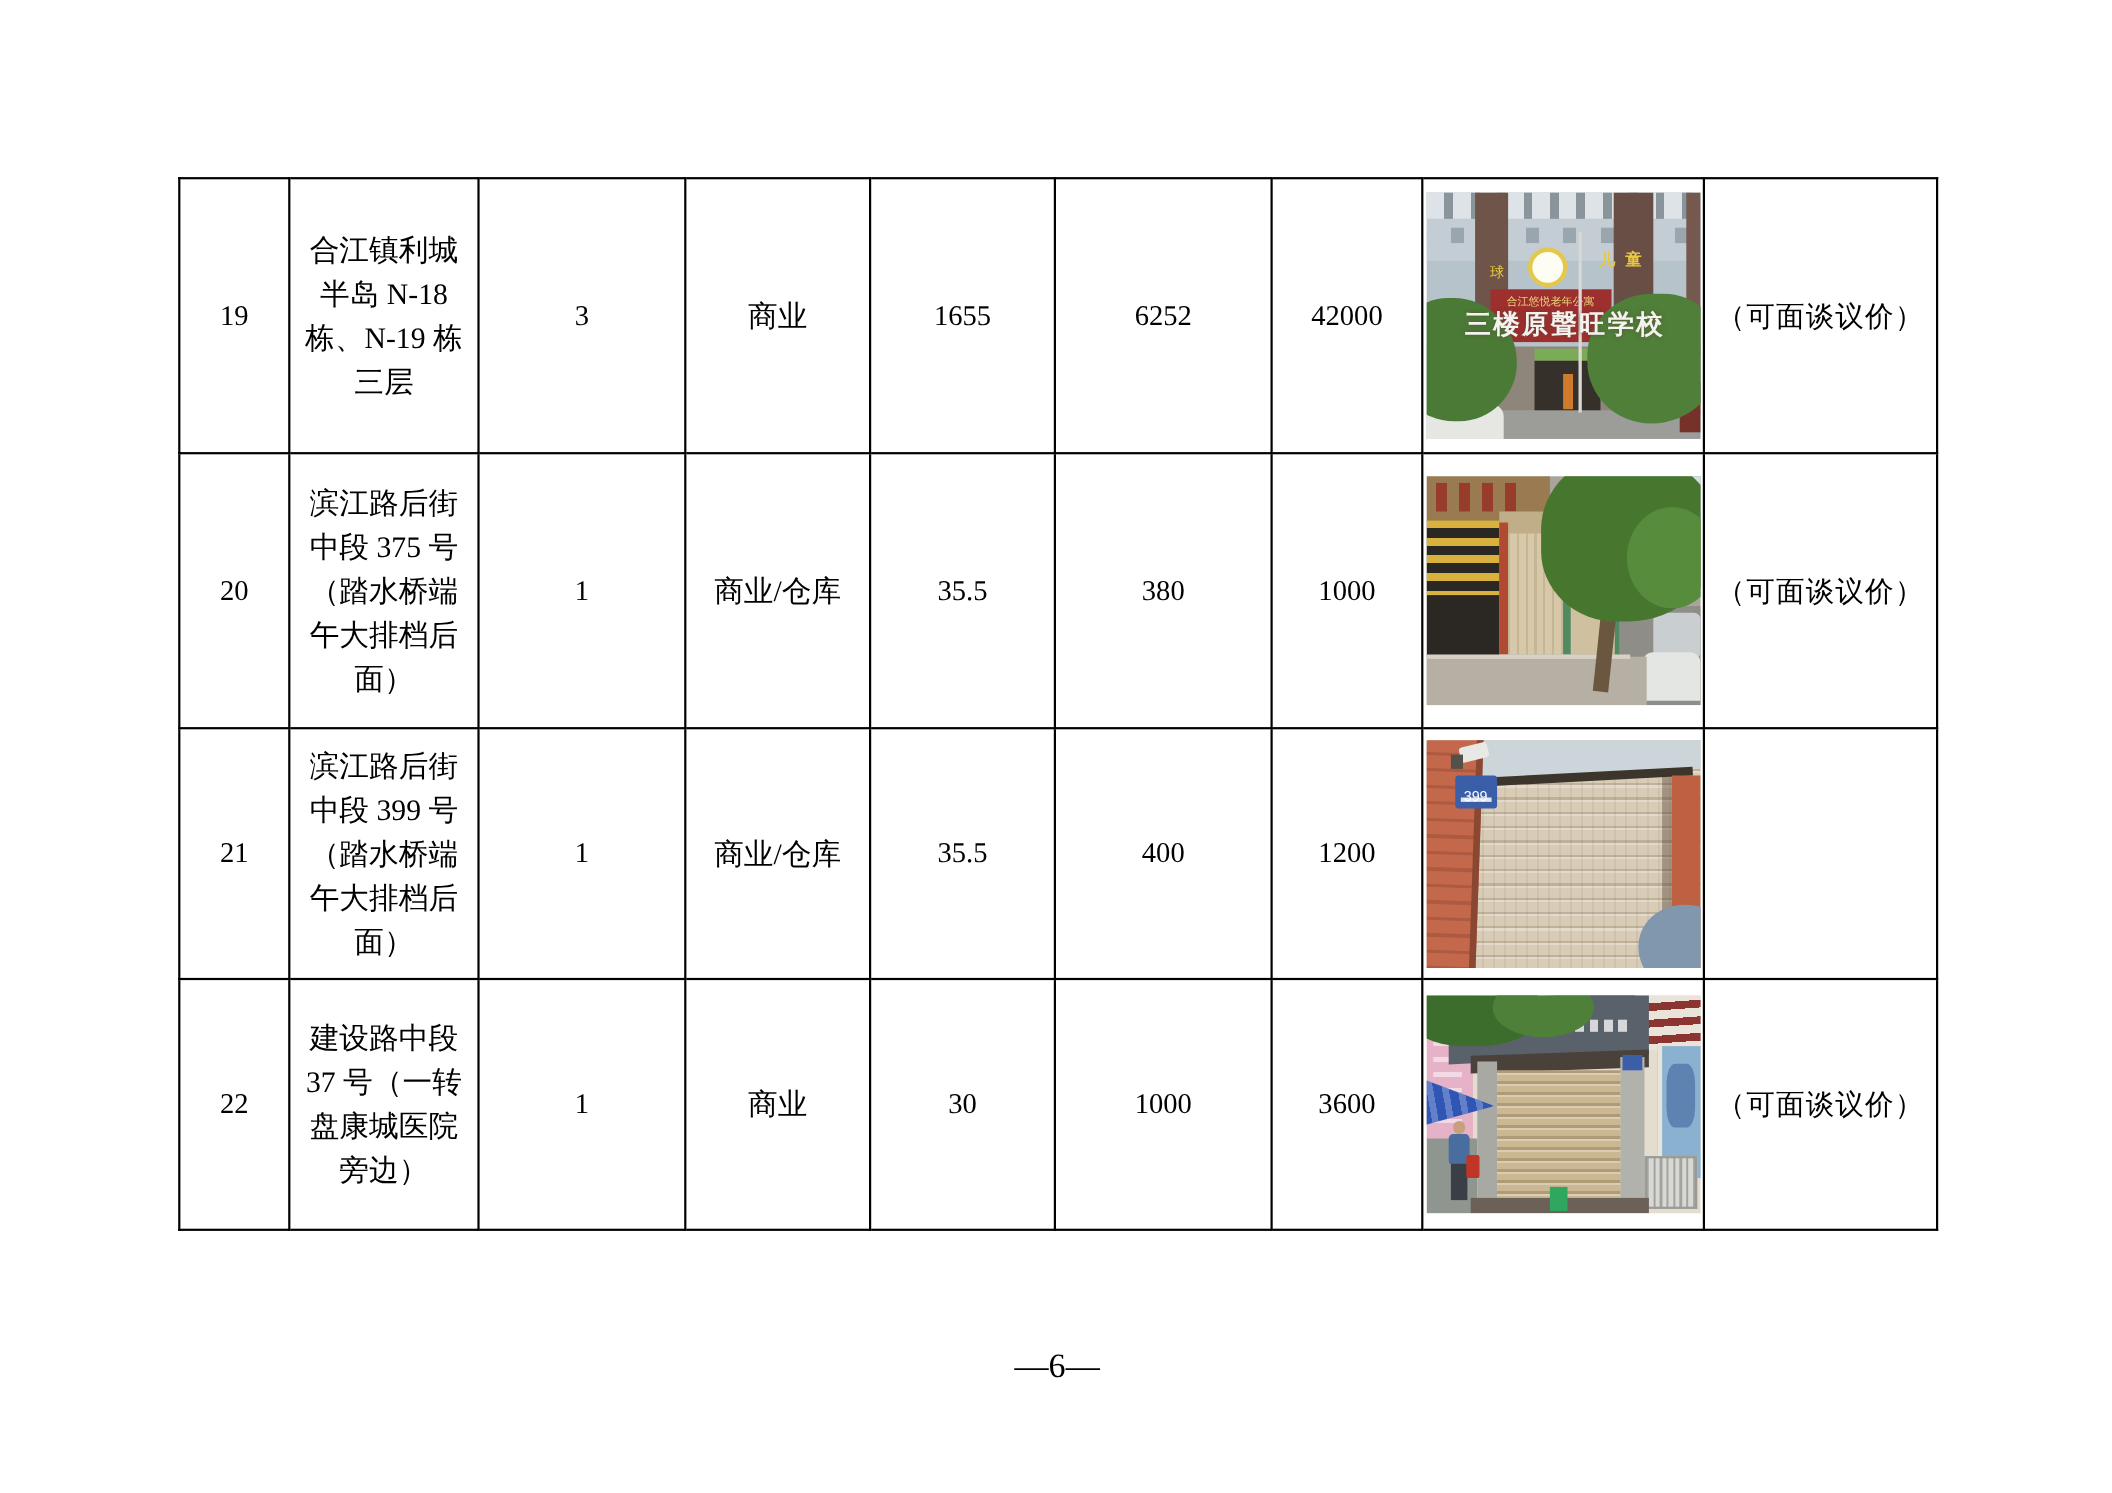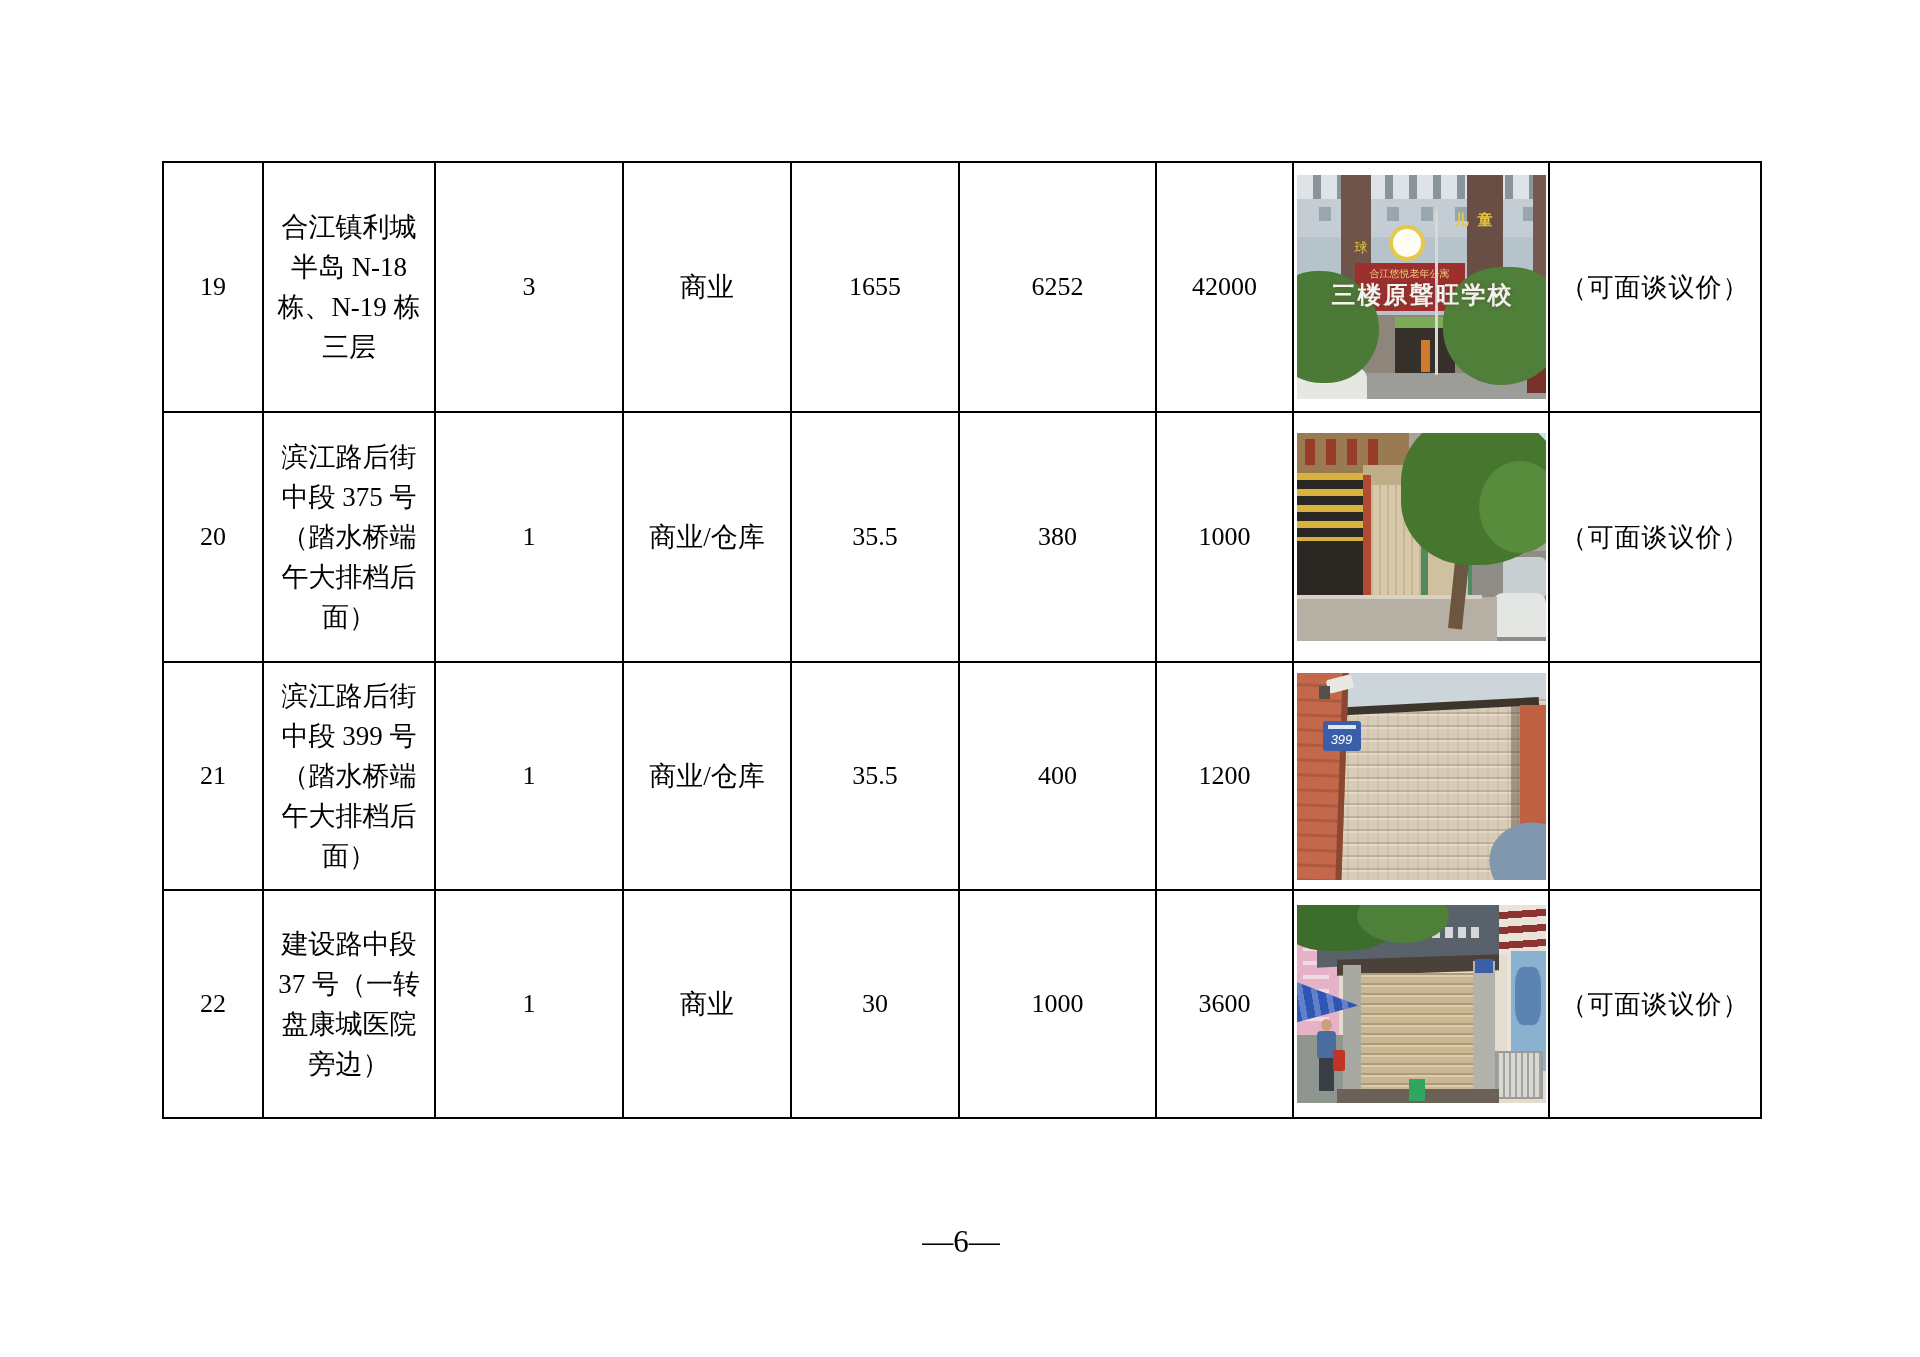--- a/index.html
+++ b/index.html
@@ -19,21 +19,21 @@
   .ph div,.ph span{position:absolute;}
 
   .ph19{width:249px;height:224px;background:#b6c3cb;}
   .p19-w1{left:0;top:0;width:249px;height:24px;background:repeating-linear-gradient(90deg,#dde3e6 0 16px,#89949b 16px 24px);}
   .p19-w2{left:0;top:24px;width:249px;height:38px;background:#c3cdd3;}
   .p19-w2b{left:0;top:32px;width:249px;height:14px;background:repeating-linear-gradient(90deg,transparent 0 22px,#9aa6ad 22px 34px);}
   .p19-pl1{left:44px;top:0;width:30px;height:150px;background:#6f544a;}
   .p19-pl2{left:170px;top:0;width:36px;height:154px;background:#684e45;}
   .p19-pl3{left:236px;top:0;width:13px;height:150px;background:#75594f;}
   .p19-logo{left:92px;top:50px;width:28px;height:28px;background:#fdfdf4;border:4px solid #e3c84c;border-radius:50%;}
-  .p19-ertong{left:146px;top:36px;width:70px;color:#e9c93f;font-size:15px;letter-spacing:9px;font-weight:bold;}
+  .p19-ertong{left:146px;top:52px;width:70px;color:#e9c93f;font-size:15px;letter-spacing:9px;font-weight:bold;}
   .p19-qiu{left:58px;top:64px;color:#e9c93f;font-size:13px;}
   .p19-sign{left:58px;top:88px;width:110px;height:48px;background:#9d2f2e;}
   .p19-signtxt{left:60px;top:92px;width:106px;color:#ecd27c;font-size:10px;text-align:center;}
   .p19-low{left:0;top:140px;width:249px;height:62px;background:#8e867a;}
   .p19-ban{left:98px;top:142px;width:60px;height:11px;background:#7cab57;}
   .p19-door{left:98px;top:153px;width:60px;height:50px;background:#36302b;}
   .p19-man{left:124px;top:165px;width:9px;height:32px;background:#cf7a2c;}
   .p19-blue{left:170px;top:160px;width:24px;height:40px;background:#4668a6;}
   .p19-road{left:0;top:198px;width:249px;height:26px;background:#9c9d99;}
   .p19-car{left:-6px;top:192px;width:76px;height:34px;background:#e6e6e2;border-radius:10px 12px 0 0;}
@@ -67,22 +67,22 @@
 
   .ph21{width:249px;height:207px;background:#d9ccb7;}
   .p21-ridge{left:0;top:0;width:249px;height:207px;background:repeating-linear-gradient(180deg,rgba(125,105,75,.28) 0 2px,rgba(255,255,255,.28) 2px 4px,transparent 4px 13px);}
   .p21-grid{left:30px;top:34px;width:195px;height:173px;background:repeating-linear-gradient(90deg,rgba(120,100,70,.10) 0 2px,transparent 2px 10px);}
   .p21-wall{left:-10px;top:-14px;width:275px;height:48px;background:#ccd5d9;transform:rotate(-4deg);}
   .p21-gap{left:14px;top:30px;width:228px;height:8px;background:#3b352c;transform:rotate(-3deg);}
   .p21-pilL{left:-4px;top:-4px;width:46px;height:215px;background:#c4684c;border-right:6px solid #8a4731;transform:rotate(2deg);
             background-image:repeating-linear-gradient(180deg,rgba(90,40,25,.22) 0 3px,transparent 3px 15px);}
   .p21-seam{left:214px;top:32px;width:9px;height:175px;background:rgba(60,40,30,.35);}
   .p21-pilR{left:223px;top:32px;width:26px;height:175px;background:#bd6142;}
-  .p21-plate{left:26px;top:48px;width:38px;height:30px;background:#3a5ea8;border-radius:3px;color:#fff;
-             font-size:13px;text-align:center;line-height:38px;font-family:"Liberation Sans",sans-serif;font-style:italic;}
+  .p21-plate{left:26px;top:32px;width:38px;height:30px;background:#3a5ea8;border-radius:3px;color:#fff;
+             font-size:13px;text-align:center;line-height:38px;font-family:"Liberation Sans",sans-serif;}
   .p21-pbar{left:31px;top:52px;width:28px;height:4px;background:rgba(255,255,255,.85);}
   .p21-cam{left:30px;top:4px;width:26px;height:14px;background:#e8e8e4;border-radius:3px;transform:rotate(-14deg);}
   .p21-cam2{left:22px;top:13px;width:11px;height:13px;background:#54504a;}
   .p21-umb{left:192px;top:150px;width:92px;height:82px;background:#8097ad;border-radius:55% 20% 10% 60%;transform:rotate(10deg);}
 
   .ph22{width:249px;height:198px;background:#e3dccf;}
   .p22-stripes{left:150px;top:-8px;width:108px;height:58px;background:repeating-linear-gradient(180deg,#8c3432 0 7px,#e9e3da 7px 15px);transform:rotate(-4deg);}
   .p22-glass{left:210px;top:46px;width:39px;height:120px;background:#8ab2d0;border-left:4px solid #e8e4da;}
   .p22-glass2{left:218px;top:62px;width:26px;height:58px;background:#5d83b2;border-radius:30%;}
   .p22-pink{left:0;top:0;width:42px;height:132px;background:#e6b2c7;}

